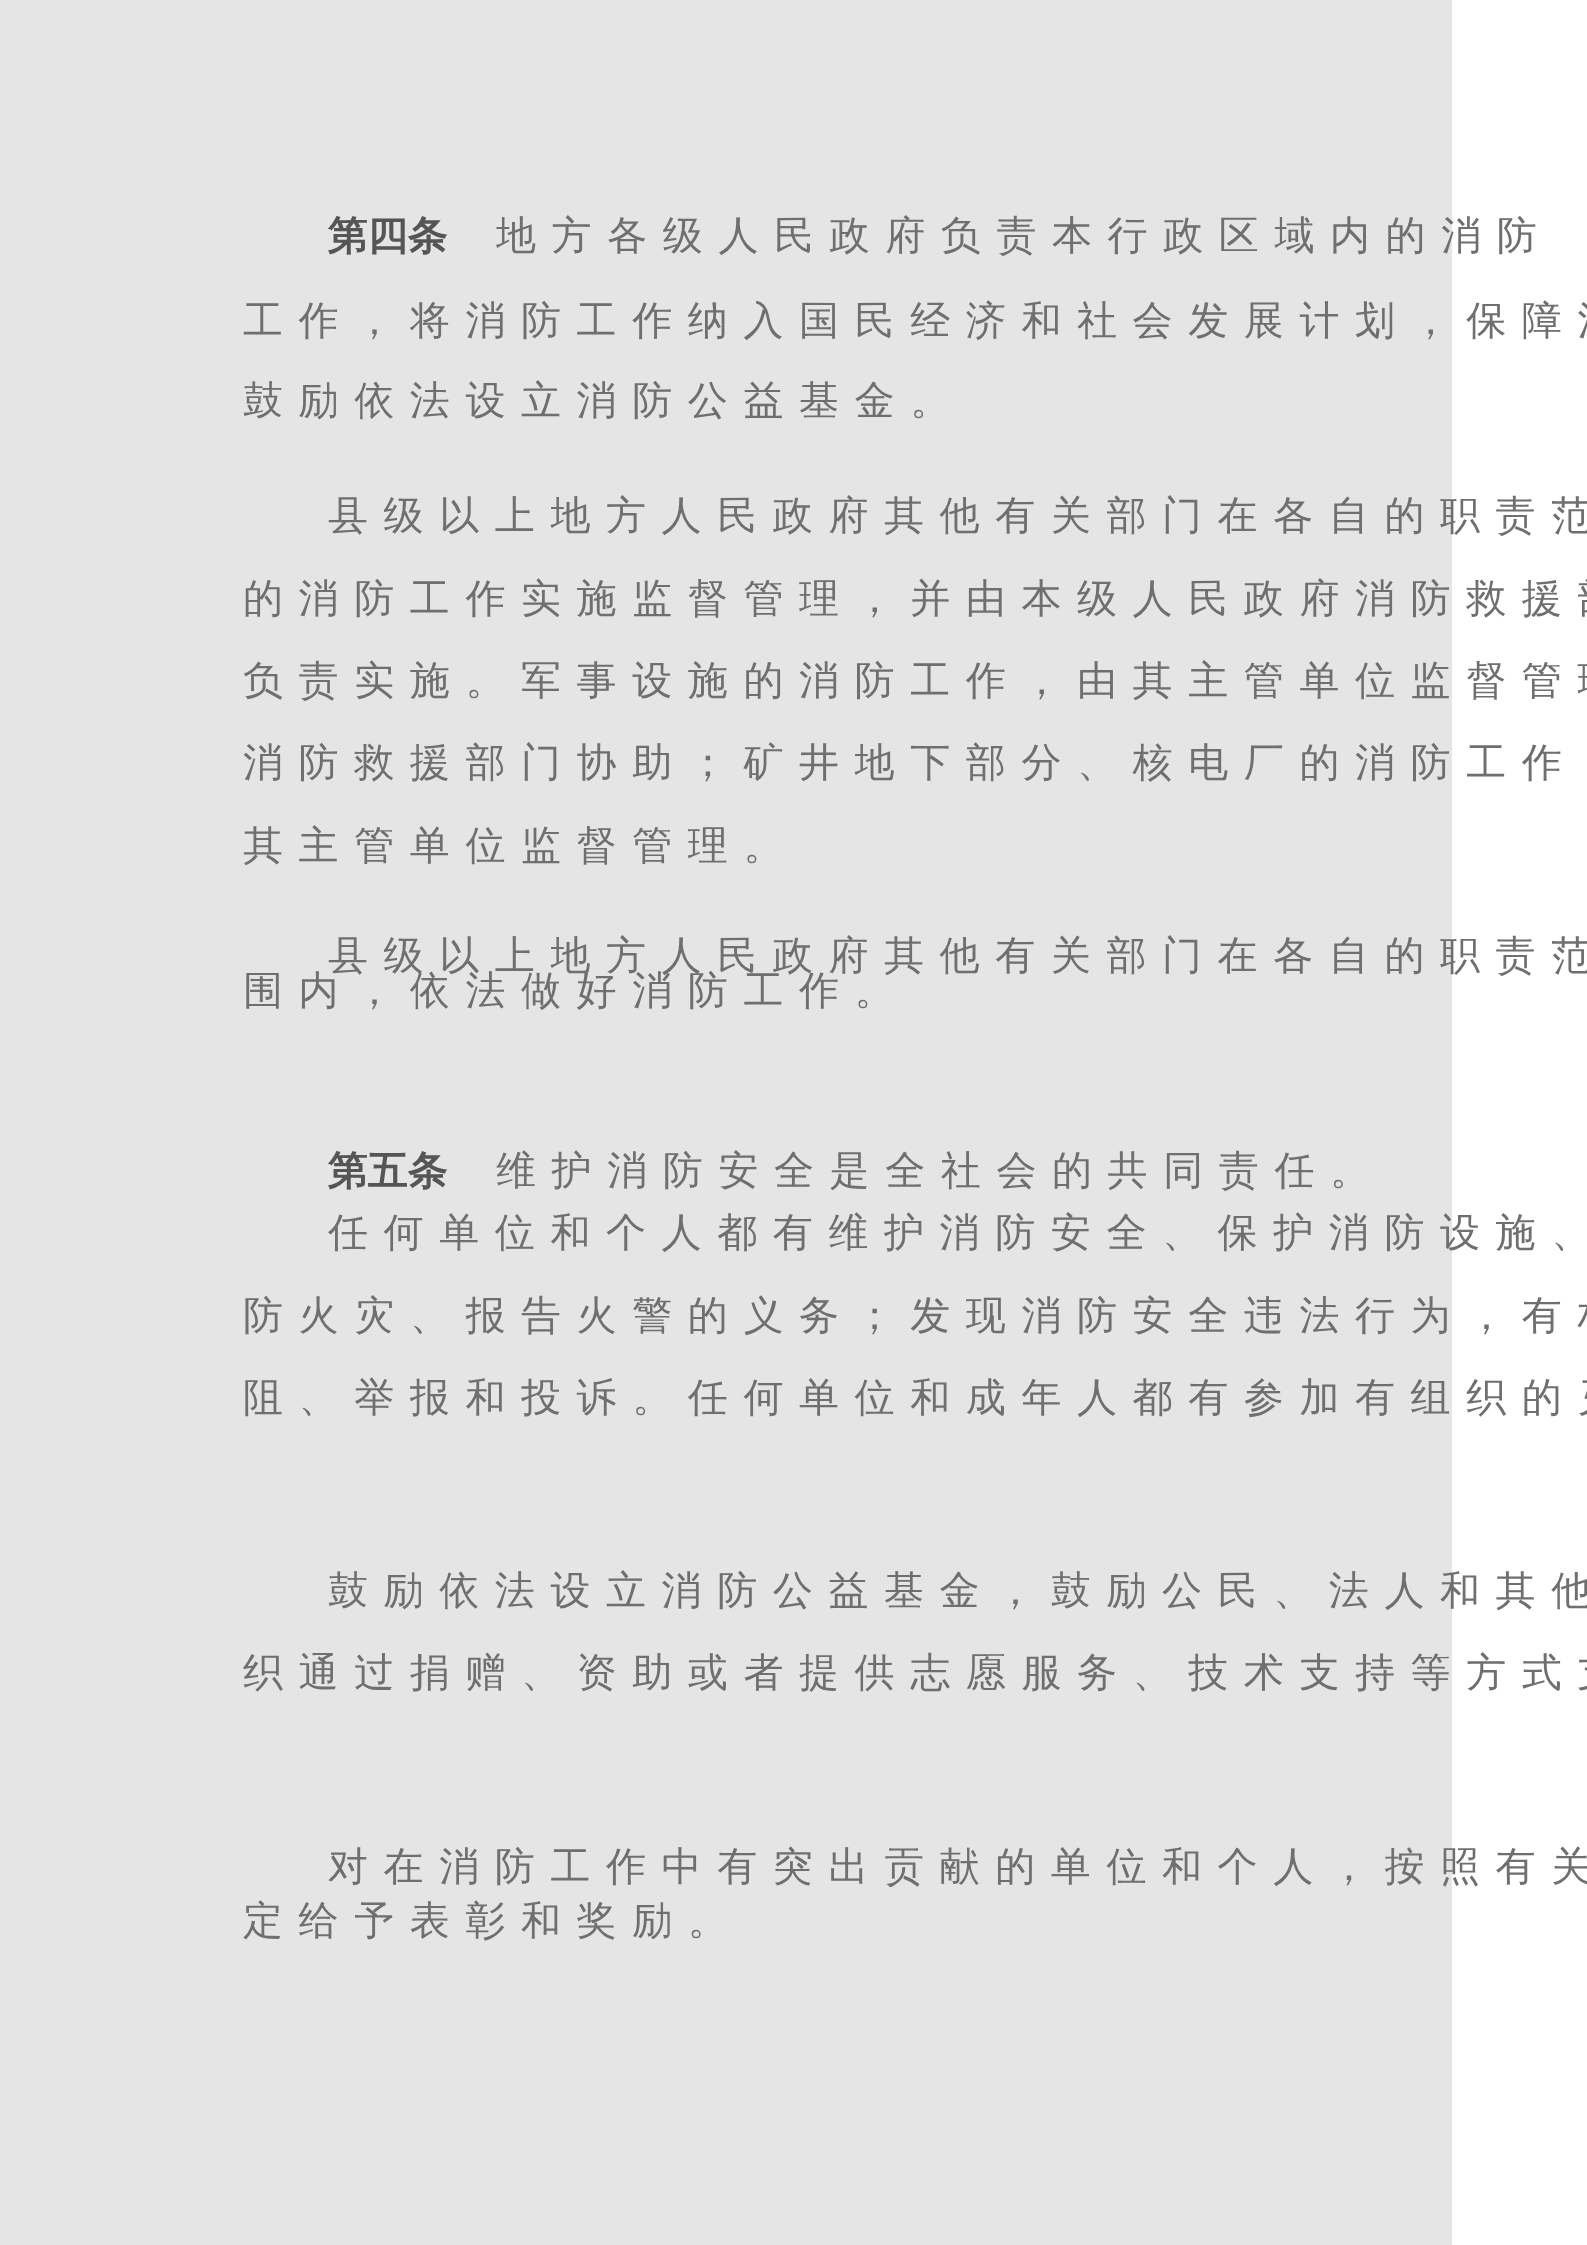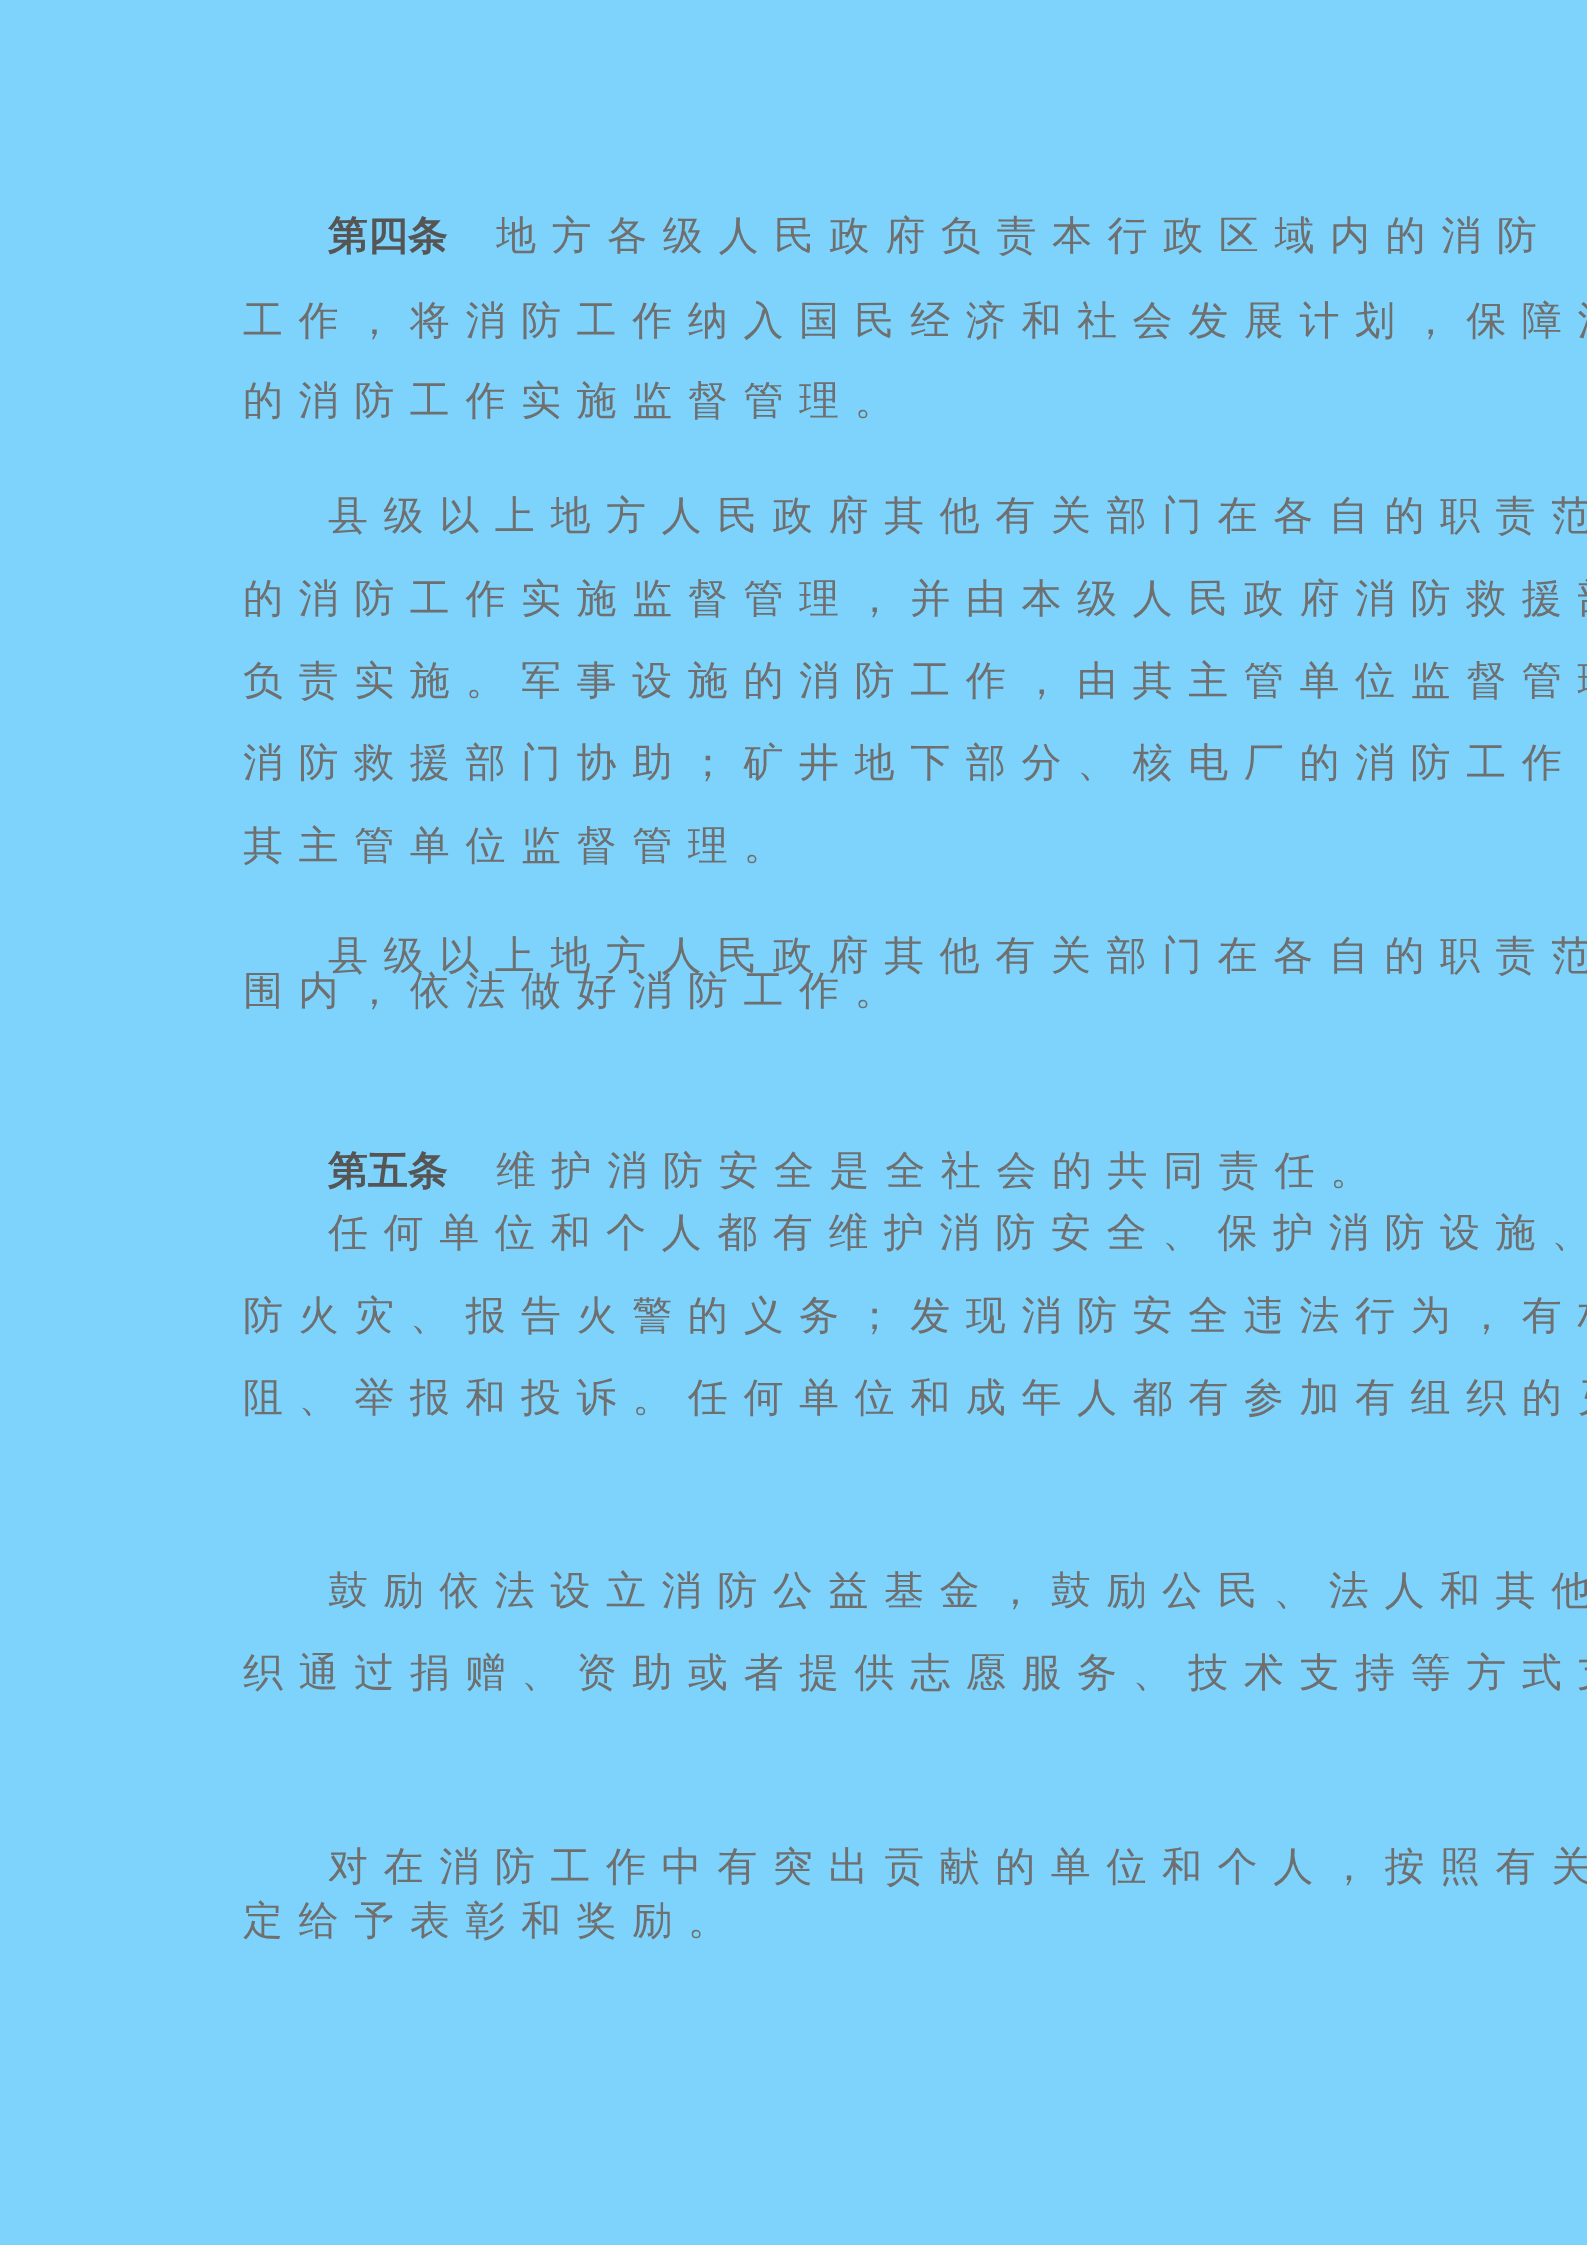--- a/index.html
+++ b/index.html
@@ -1,17 +1,17 @@
 <!DOCTYPE html>
 <html><head>
 <meta charset="utf-8">
 <style>
   html, body { margin: 0; padding: 0; background: #ffffff; }
   body { width: 1587px; height: 2245px; position: relative; overflow: hidden; }
-  .page { position: absolute; left: 0; top: 0; width: 1587px; height: 2245px; background: #7dd3fc; }
+  .page { position: absolute; left: 0; top: 0; width: 1452px; height: 2245px; background: #e5e5e5; }
   .line {
     position: absolute;
     left: 243px;
     width: 1120px;
     height: 60px;
     font-family: "DejaVu Sans", "Liberation Sans", sans-serif;
     font-size: 40px;
     line-height: 60px;
     color: #6f6f6f;
     letter-spacing: 15.6px;
@@ -20,21 +20,21 @@
   .indent { left: 328px; }
   .art { font-weight: bold; color: #555555; letter-spacing: 0px; margin-right: 48px; }
 </style>
 </head>
 <body>
 
 <div class="page">
 
   <div class="line indent" style="top:205px;"><span class="art">第四条</span><span>地方各级人民政府负责本行政区域内的消防</span></div>
   <div class="line" style="top:290px;">工作，将消防工作纳入国民经济和社会发展计划，保障消防</div>
-  <div class="line" style="top:370px;">的消防工作实施监督管理。</div>
+  <div class="line" style="top:370px;">鼓励依法设立消防公益基金。</div>
 
   <div class="line indent" style="top:485px;">县级以上地方人民政府其他有关部门在各自的职责范</div>
   <div class="line" style="top:568px;">的消防工作实施监督管理，并由本级人民政府消防救援部门</div>
   <div class="line" style="top:650px;">负责实施。军事设施的消防工作，由其主管单位监督管理，</div>
   <div class="line" style="top:732px;">消防救援部门协助；矿井地下部分、核电厂的消防工作，由</div>
   <div class="line" style="top:815px;">其主管单位监督管理。</div>
 
   <div class="line indent" style="top:925px;">县级以上地方人民政府其他有关部门在各自的职责范</div>
   <div class="line" style="top:960px;">围内，依法做好消防工作。</div>
 

